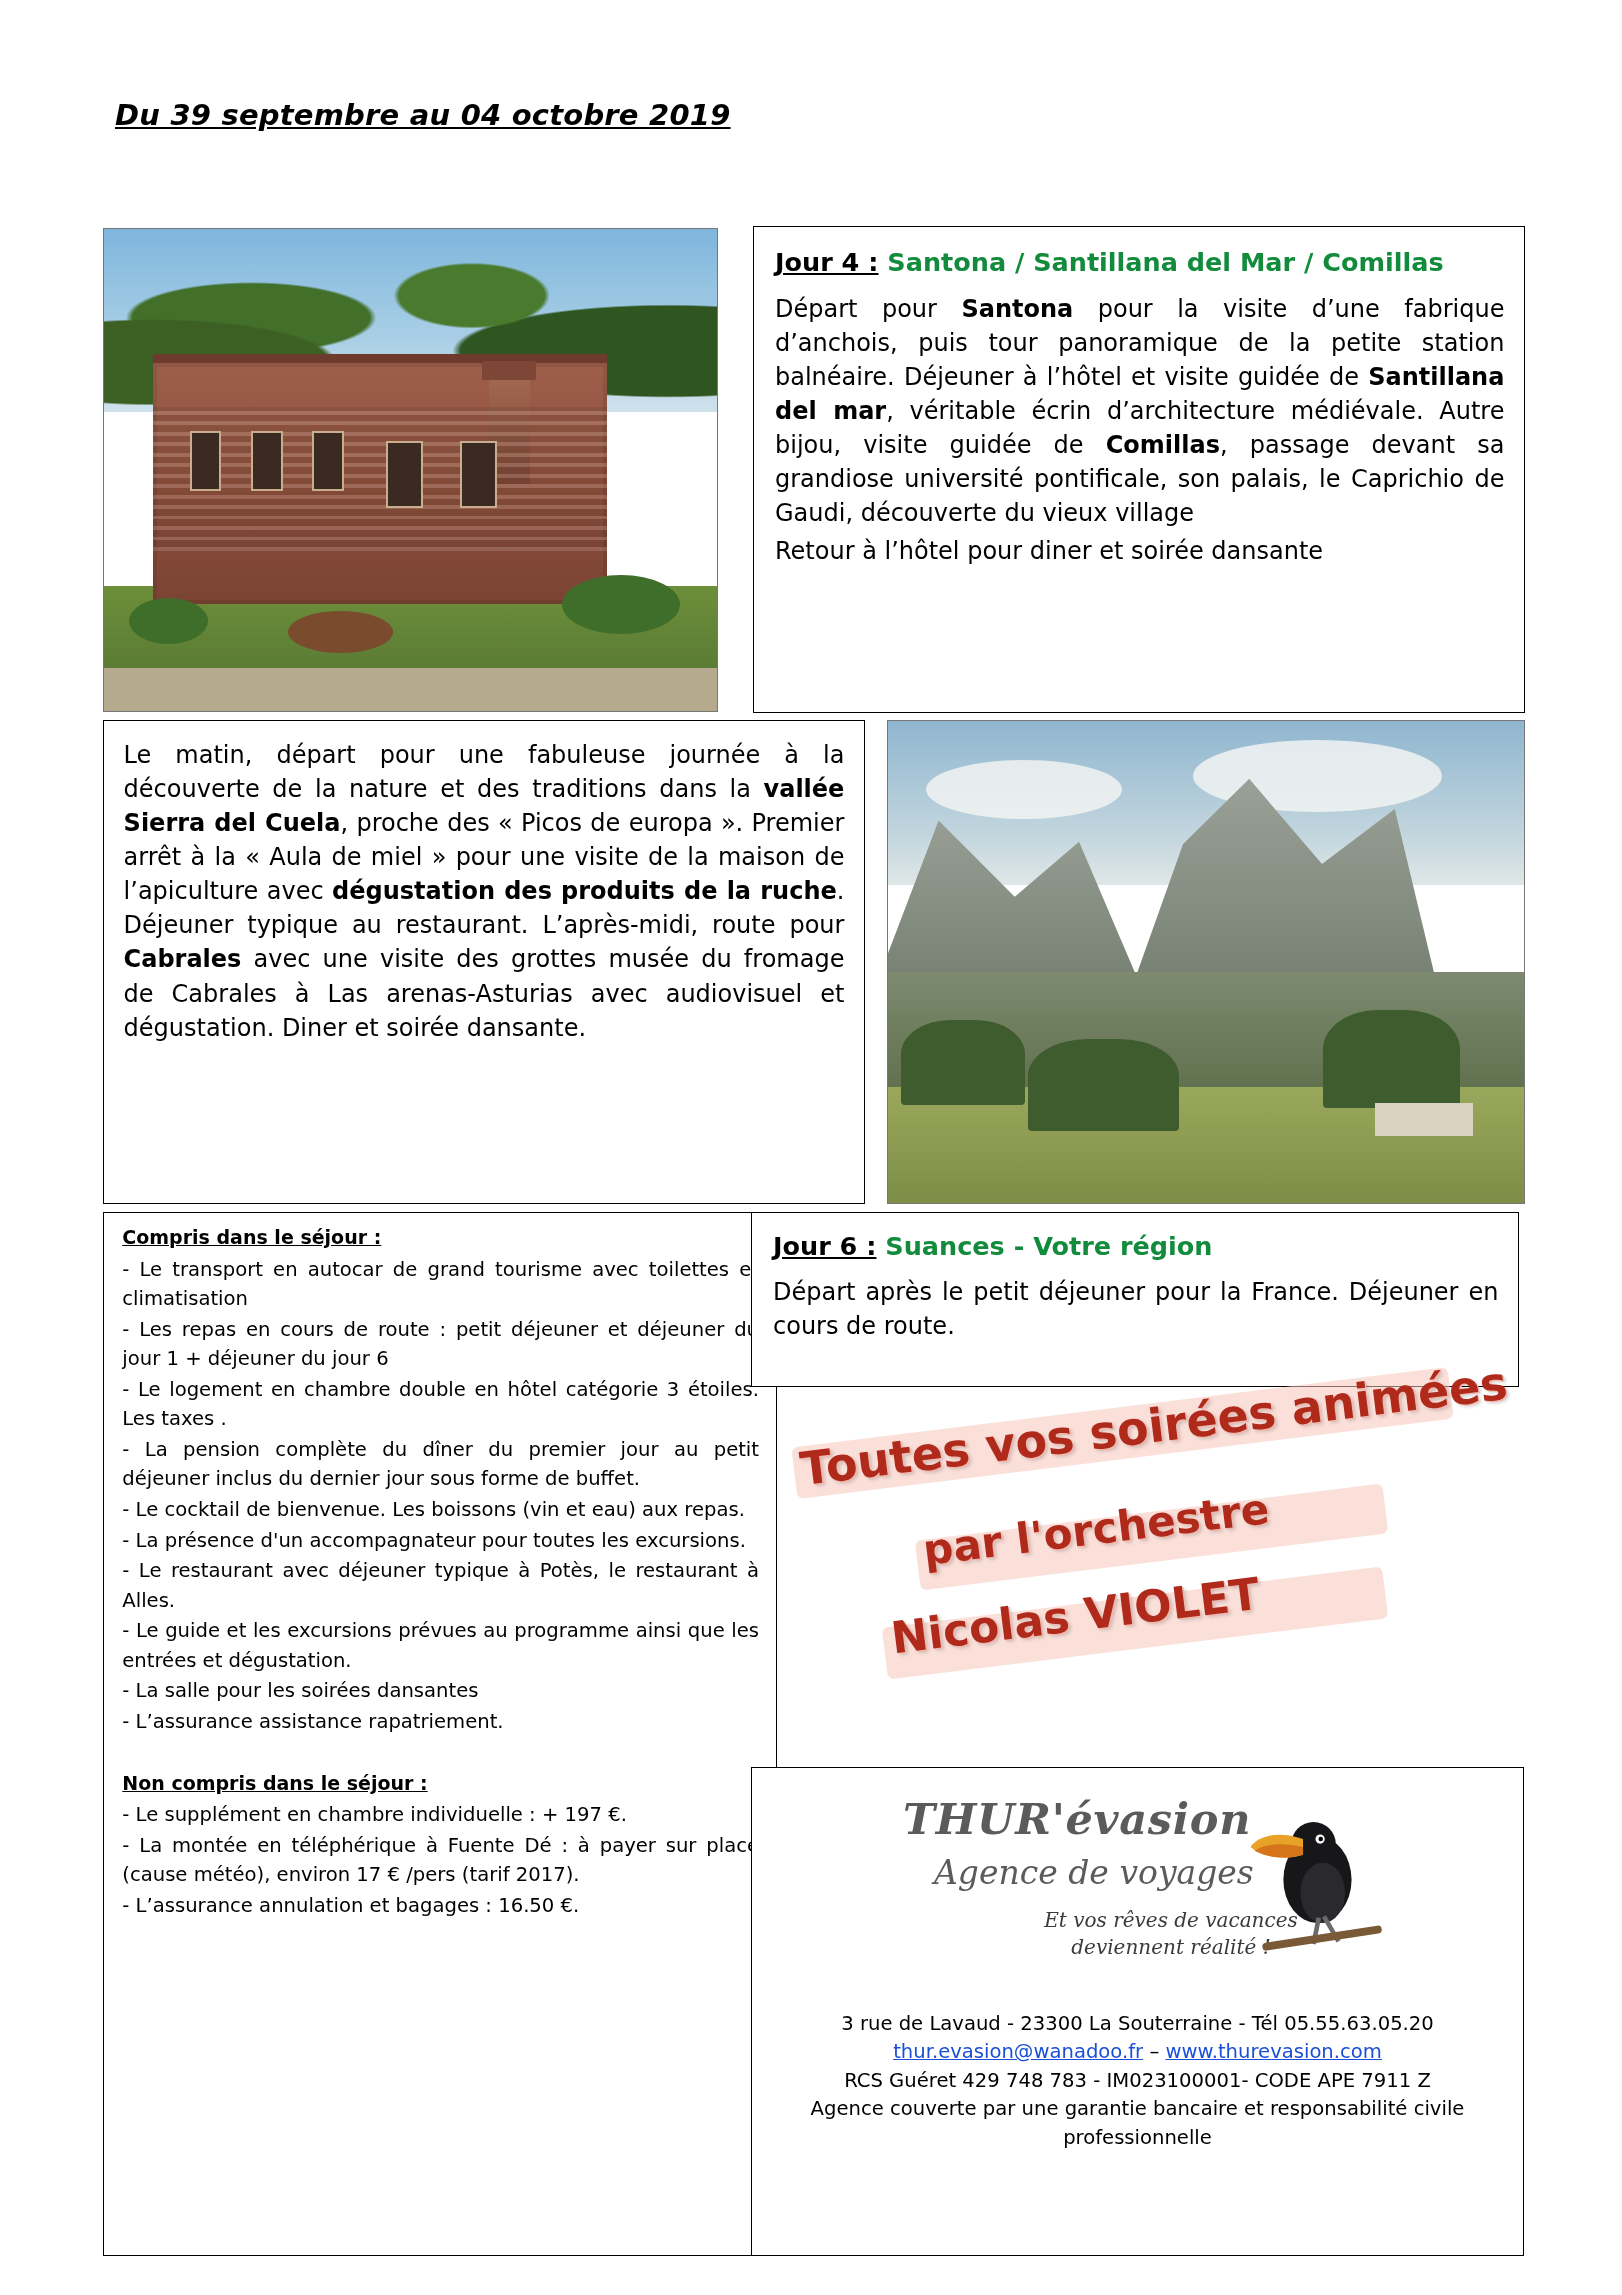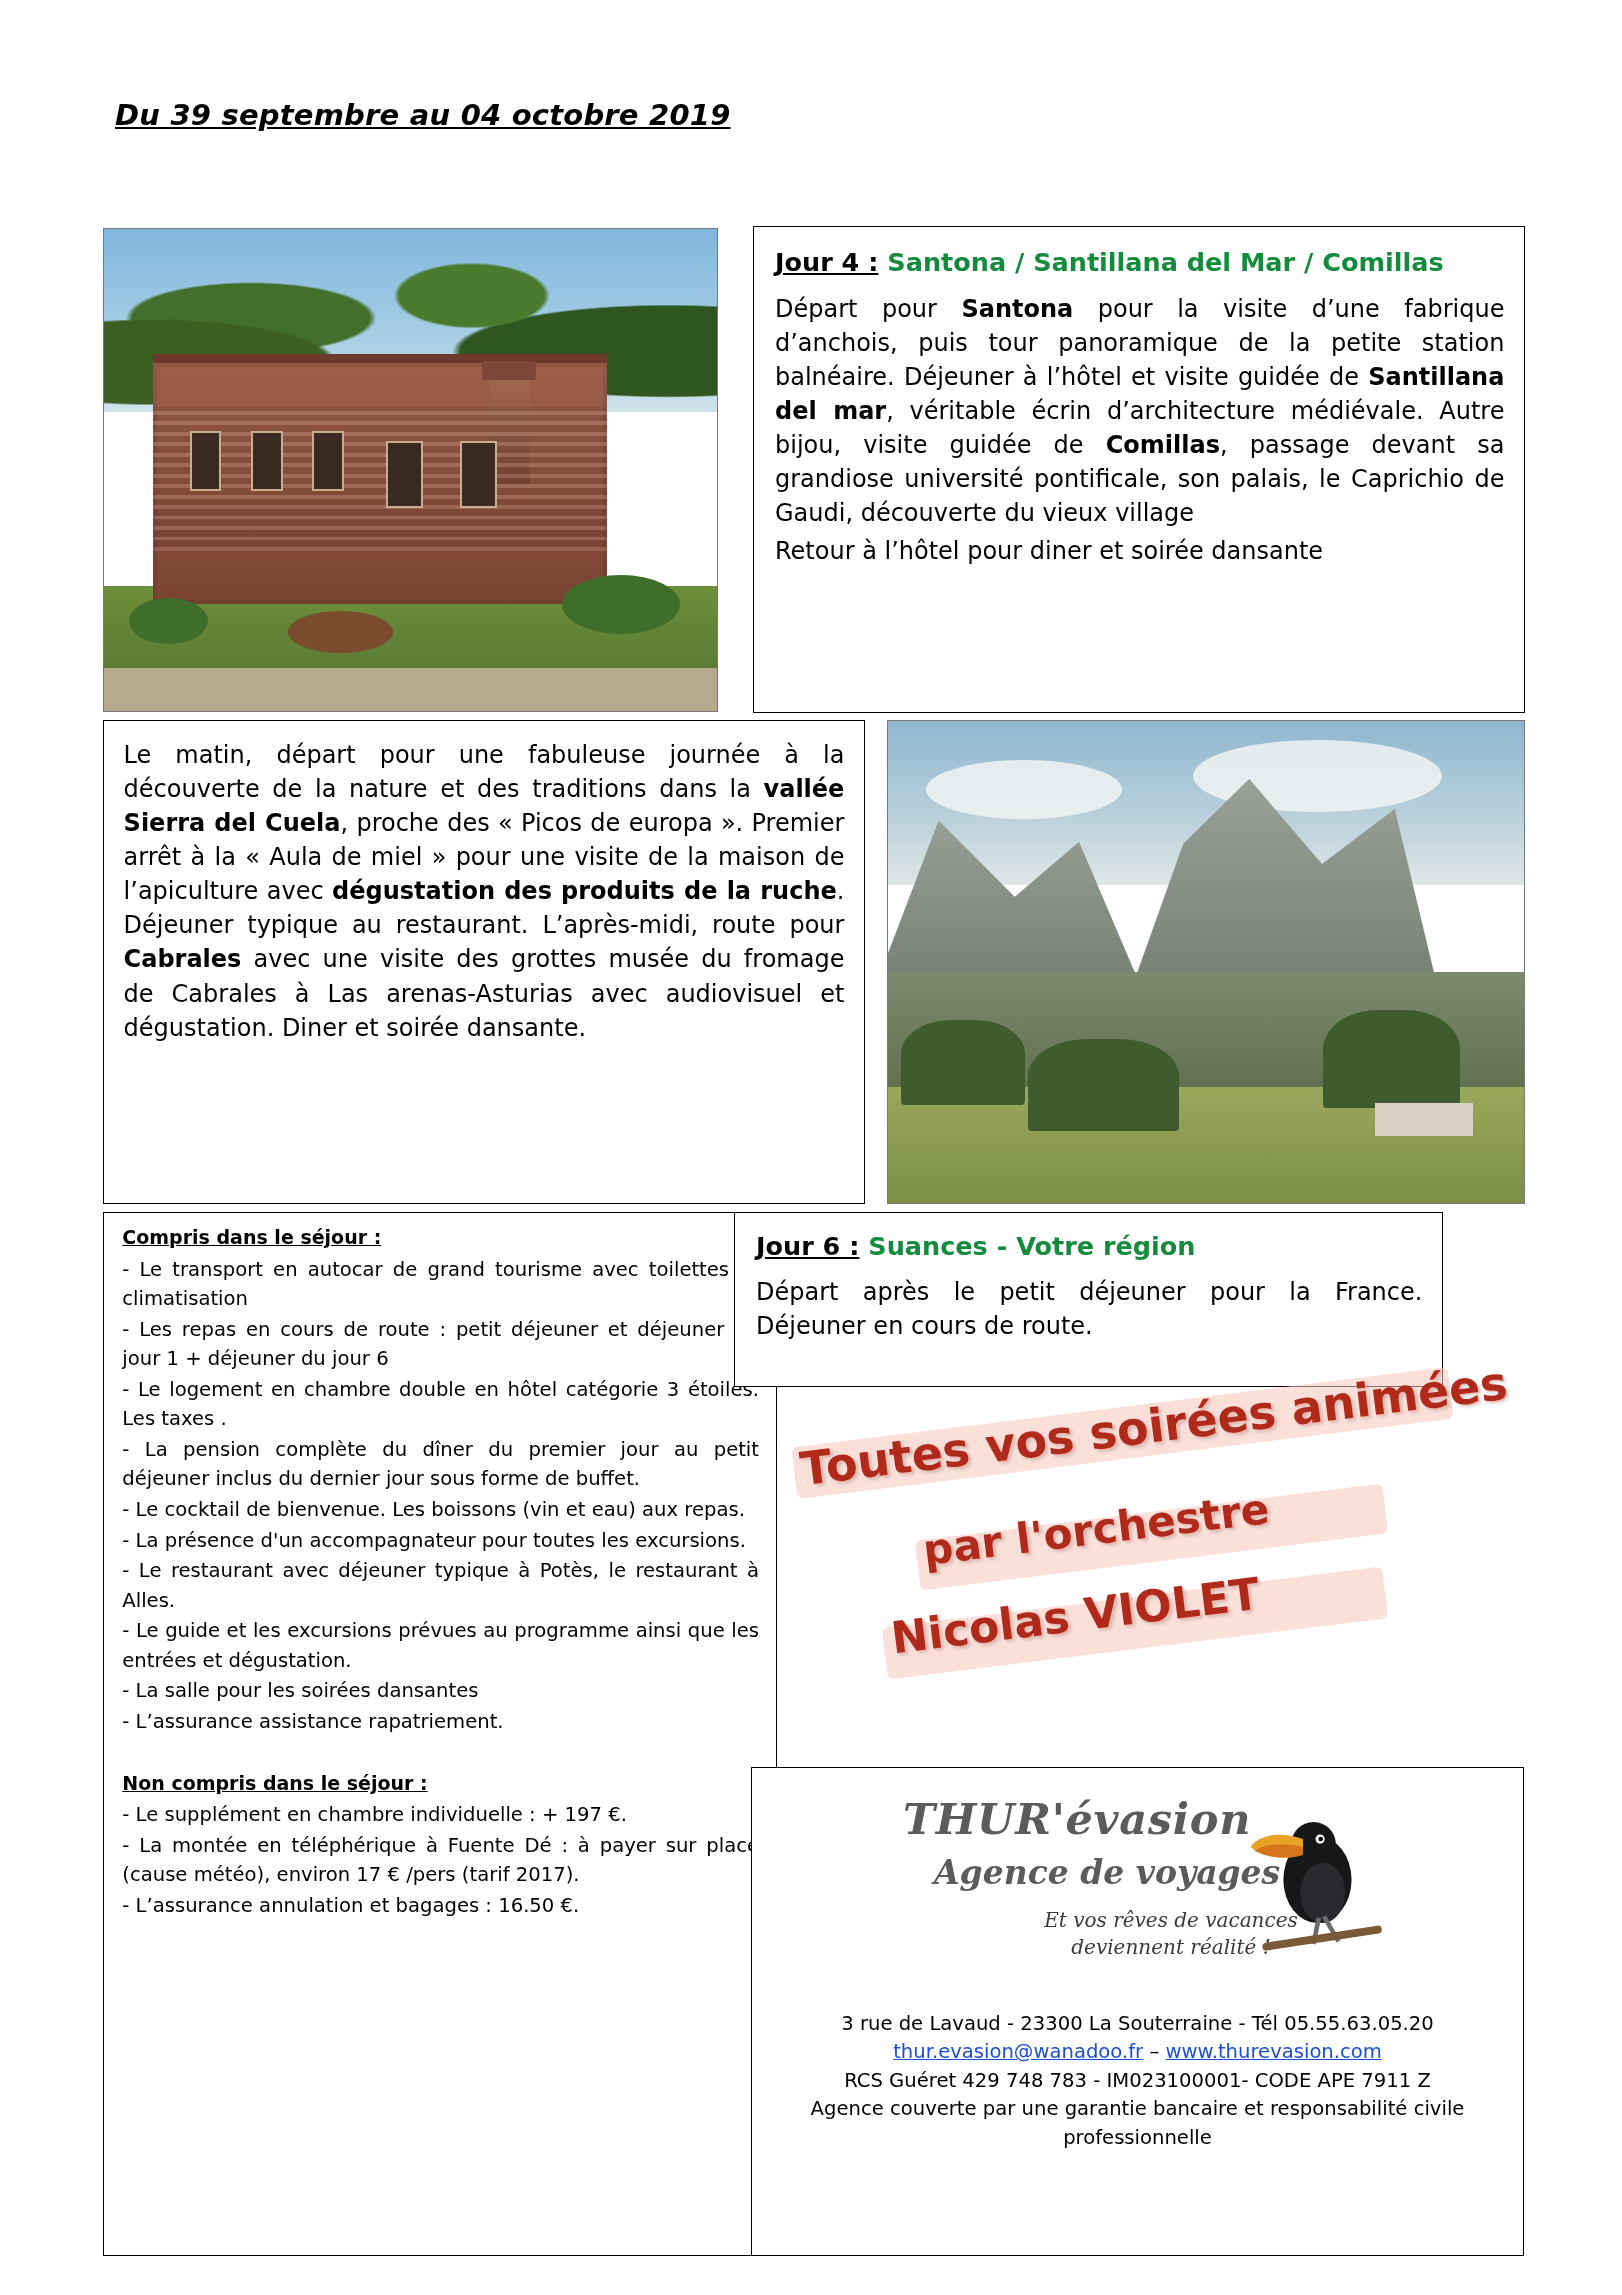--- a/index.html
+++ b/index.html
@@ -83,39 +83,39 @@
   .m-forest{position:absolute;background:#3f5c2e;border-radius:40% 40% 3.9px 3.9px;}
 
   
   #compris-box{left:103px;top:1212px;width:674px;height:1044px;padding:13px 17px 0 18.3px;}
   .sec-title{font-size:19px;font-weight:bold;text-decoration:underline;margin:0 0 6.5px 0;}
   .lst{font-size:19.6px;line-height:1.5;text-align:justify;margin:0;}
   .lst div{margin:0 0 1.3px 0;}
   .gap{height:34px;}
 
   
-  #jour6-box{left:734px;top:1212px;width:709px;height:175px;padding:15.7px 19.6px 0 21px;}
+  #jour6-box{left:751px;top:1212px;width:768px;height:175px;padding:15.7px 19.6px 0 21px;}
 
   
   #orchestra{position:absolute;left:785px;top:1394px;width:739px;height:340px;}
   .orch-line{position:absolute;font-family:"DejaVu Sans", sans-serif;font-weight:bold;
     color:#b02a1c;white-space:nowrap;
     text-shadow:1.3px 1.3px 0 #f0b9ad, 2.6px 2.6px 3.9px rgba(0,0,0,.18);
   }
   .orch-1{left:13px;top:5.2px;font-size:46px;transform:rotate(-7deg);}
   .orch-2{left:137px;top:111px;font-size:42px;transform:rotate(-7deg);}
   .orch-3{left:105px;top:196px;font-size:44px;transform:rotate(-7deg);}
   .orch-hl{position:absolute;background:#f7c7bb;opacity:.55;border-radius:6.5px;transform:rotate(-7deg);}
 
   
   #agency-box{left:751px;top:1767px;width:773px;height:489px;padding:0;}
   .ag-logo{position:absolute;left:151px;top:26px;width:484px;height:196px;}
   .ag-name{font-family:"DejaVu Serif", serif;font-style:italic;font-weight:bold;
     font-size:43px;color:#5b5b5b;letter-spacing:0.7px;}
-  .ag-sub{font-family:"DejaVu Serif", serif;font-style:italic;font-weight:bold;
+  .ag-sub{font-family:"DejaVu Serif", serif;font-style:italic;font-weight:normal;
     font-size:33px;color:#5b5b5b;margin-top:9.2px;margin-left:31px;}
   .ag-slogan{font-family:"DejaVu Serif", serif;font-style:italic;
     font-size:20px;color:#3a3a3a;margin-top:14.4px;margin-left:52px;line-height:1.35;text-align:center;}
   .toucan{position:absolute;right:-3.9px;top:6.5px;width:151px;height:164px;}
   .ag-lines{position:absolute;left:0;top:242px;width:100%;text-align:center;
     font-size:19.6px;line-height:1.45;}
   .ag-lines a{color:#1a4fd6;text-decoration:underline;}
 
   
   .lnk{color:#1a4fd6;text-decoration:underline;}

